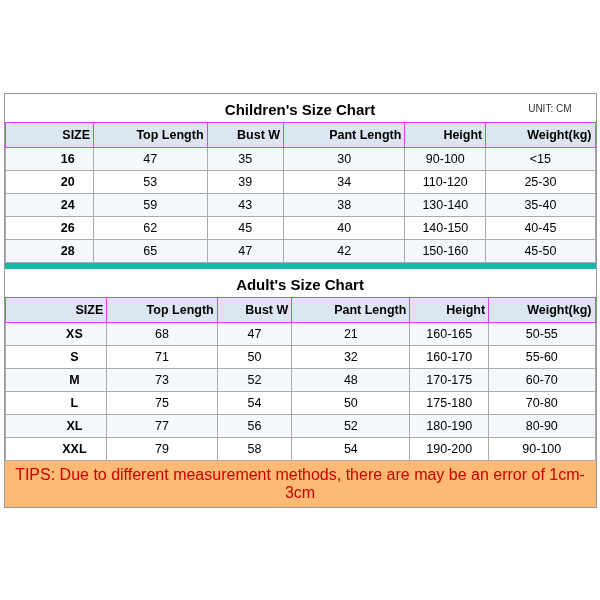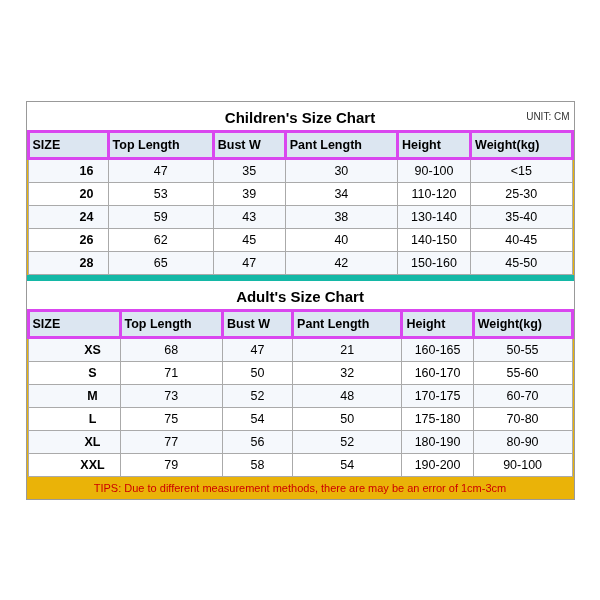--- a/index.html
+++ b/index.html
@@ -6,52 +6,52 @@
     body {
       width: 600px;
       height: 600px;
       background: #ffffff;
       display: flex;
       align-items: center;
       justify-content: center;
       font-family: Arial, sans-serif;
     }
     .chart-container {
-      width: 549px;
+      width: 593px;
       border: 1.5px solid #999;
-      background: #eab308;
+      background: #fdba74;
       padding: 0;
     }
     .section-title {
       text-align: center;
       font-weight: bold;
       font-size: 15px;
       padding: 7px 0 4px 0;
       background: #fff;
       position: relative;
     }
     .unit-label {
       position: absolute;
-      right: 4px;
+      right: 24px;
       top: 50%;
       transform: translateY(-50%);
       font-size: 10px;
       font-weight: normal;
       color: #333;
     }
     table {
       width: 100%;
       border-collapse: collapse;
       font-size: 12.5px;
     }
     thead tr th {
       background: #dce6f1;
-      border: 3px solid #d946ef;
+      border: 1px solid #d946ef;
       padding: 5px 3px;
-      text-align: left;
+      text-align: right;
       font-weight: bold;
       font-size: 12.5px;
     }
     tbody tr td {
       border: 1px solid #aaa;
       padding: 4px 3px;
       text-align: center;
       font-size: 12.5px;
     }
     tbody tr:nth-child(odd) td {
@@ -59,21 +59,21 @@
     }
     tbody tr:nth-child(even) td {
       background: #ffffff;
     }
     td.size-col {
       font-weight: bold;
       padding-left: 40px;
     }
     .tips-row {
       padding: 5px 8px;
-      font-size: 11px;
+      font-size: 16px;
       color: #cc0000;
       text-align: center;
     }
     .divider {
       border-top: 6px solid #14b8a6;
     }
   </style>
 </head>
 <body>
 

